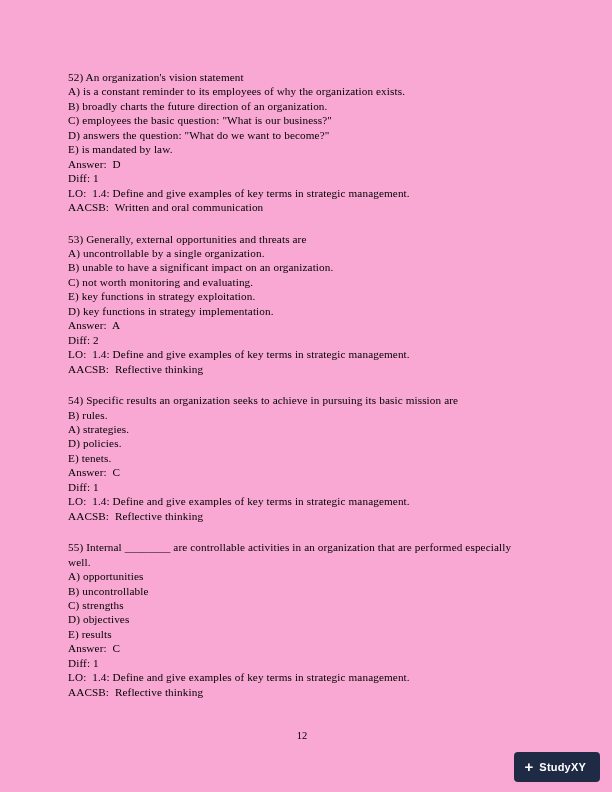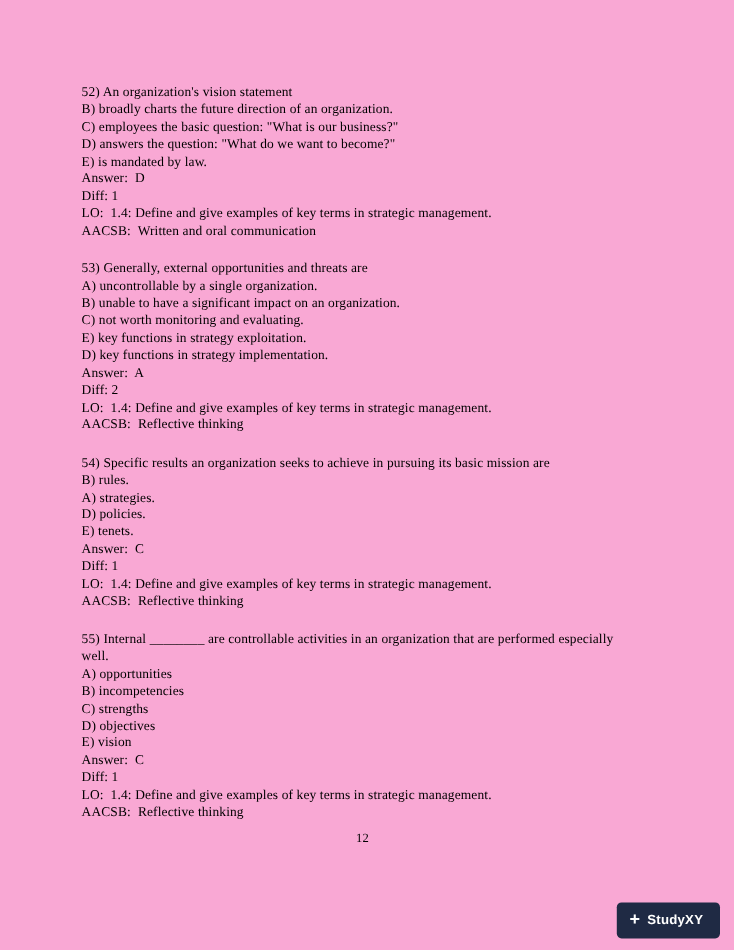--- a/index.html
+++ b/index.html
@@ -34,21 +34,21 @@
   }
   .line {
     font-size: 11.2px;
     line-height: 14.45px;
     white-space: pre-wrap;
     letter-spacing: 0.01em;
   }
   .page-number {
     position: absolute;
     left: 0;
-    top: 694px;
+    top: 730px;
     width: 604px;
     text-align: center;
     font-size: 10.5px;
     font-family: "Liberation Serif", serif;
   }
   .watermark {
     position: absolute;
     right: 12px;
     bottom: 10px;
     background: #1f2a44;
@@ -74,20 +74,21 @@
 </style>
 </head>
 <body>
 
 <div class="page">
 
   <div class="content">
 
     <div class="question-block">
       <div class="line">52) An organization's vision statement</div>
+      <div class="line">A) is a constant reminder to its employees of why the organization exists.</div>
       <div class="line">B) broadly charts the future direction of an organization.</div>
       <div class="line">C) employees the basic question: "What is our business?"</div>
       <div class="line">D) answers the question: "What do we want to become?"</div>
       <div class="line">E) is mandated by law.</div>
       <div class="line">Answer:  D</div>
       <div class="line">Diff: 1</div>
       <div class="line">LO:  1.4: Define and give examples of key terms in strategic management.</div>
       <div class="line">AACSB:  Written and oral communication</div>
     </div>
 
@@ -113,24 +114,24 @@
       <div class="line">Answer:  C</div>
       <div class="line">Diff: 1</div>
       <div class="line">LO:  1.4: Define and give examples of key terms in strategic management.</div>
       <div class="line">AACSB:  Reflective thinking</div>
     </div>
 
     <div class="question-block">
       <div class="line">55) Internal ________ are controllable activities in an organization that are performed especially
 well.</div>
       <div class="line">A) opportunities</div>
-      <div class="line">B) incompetencies</div>
+      <div class="line">B) uncontrollable</div>
       <div class="line">C) strengths</div>
       <div class="line">D) objectives</div>
-      <div class="line">E) vision</div>
+      <div class="line">E) results</div>
       <div class="line">Answer:  C</div>
       <div class="line">Diff: 1</div>
       <div class="line">LO:  1.4: Define and give examples of key terms in strategic management.</div>
       <div class="line">AACSB:  Reflective thinking</div>
     </div>
 
   </div>
 
   <div class="page-number">12</div>
 

